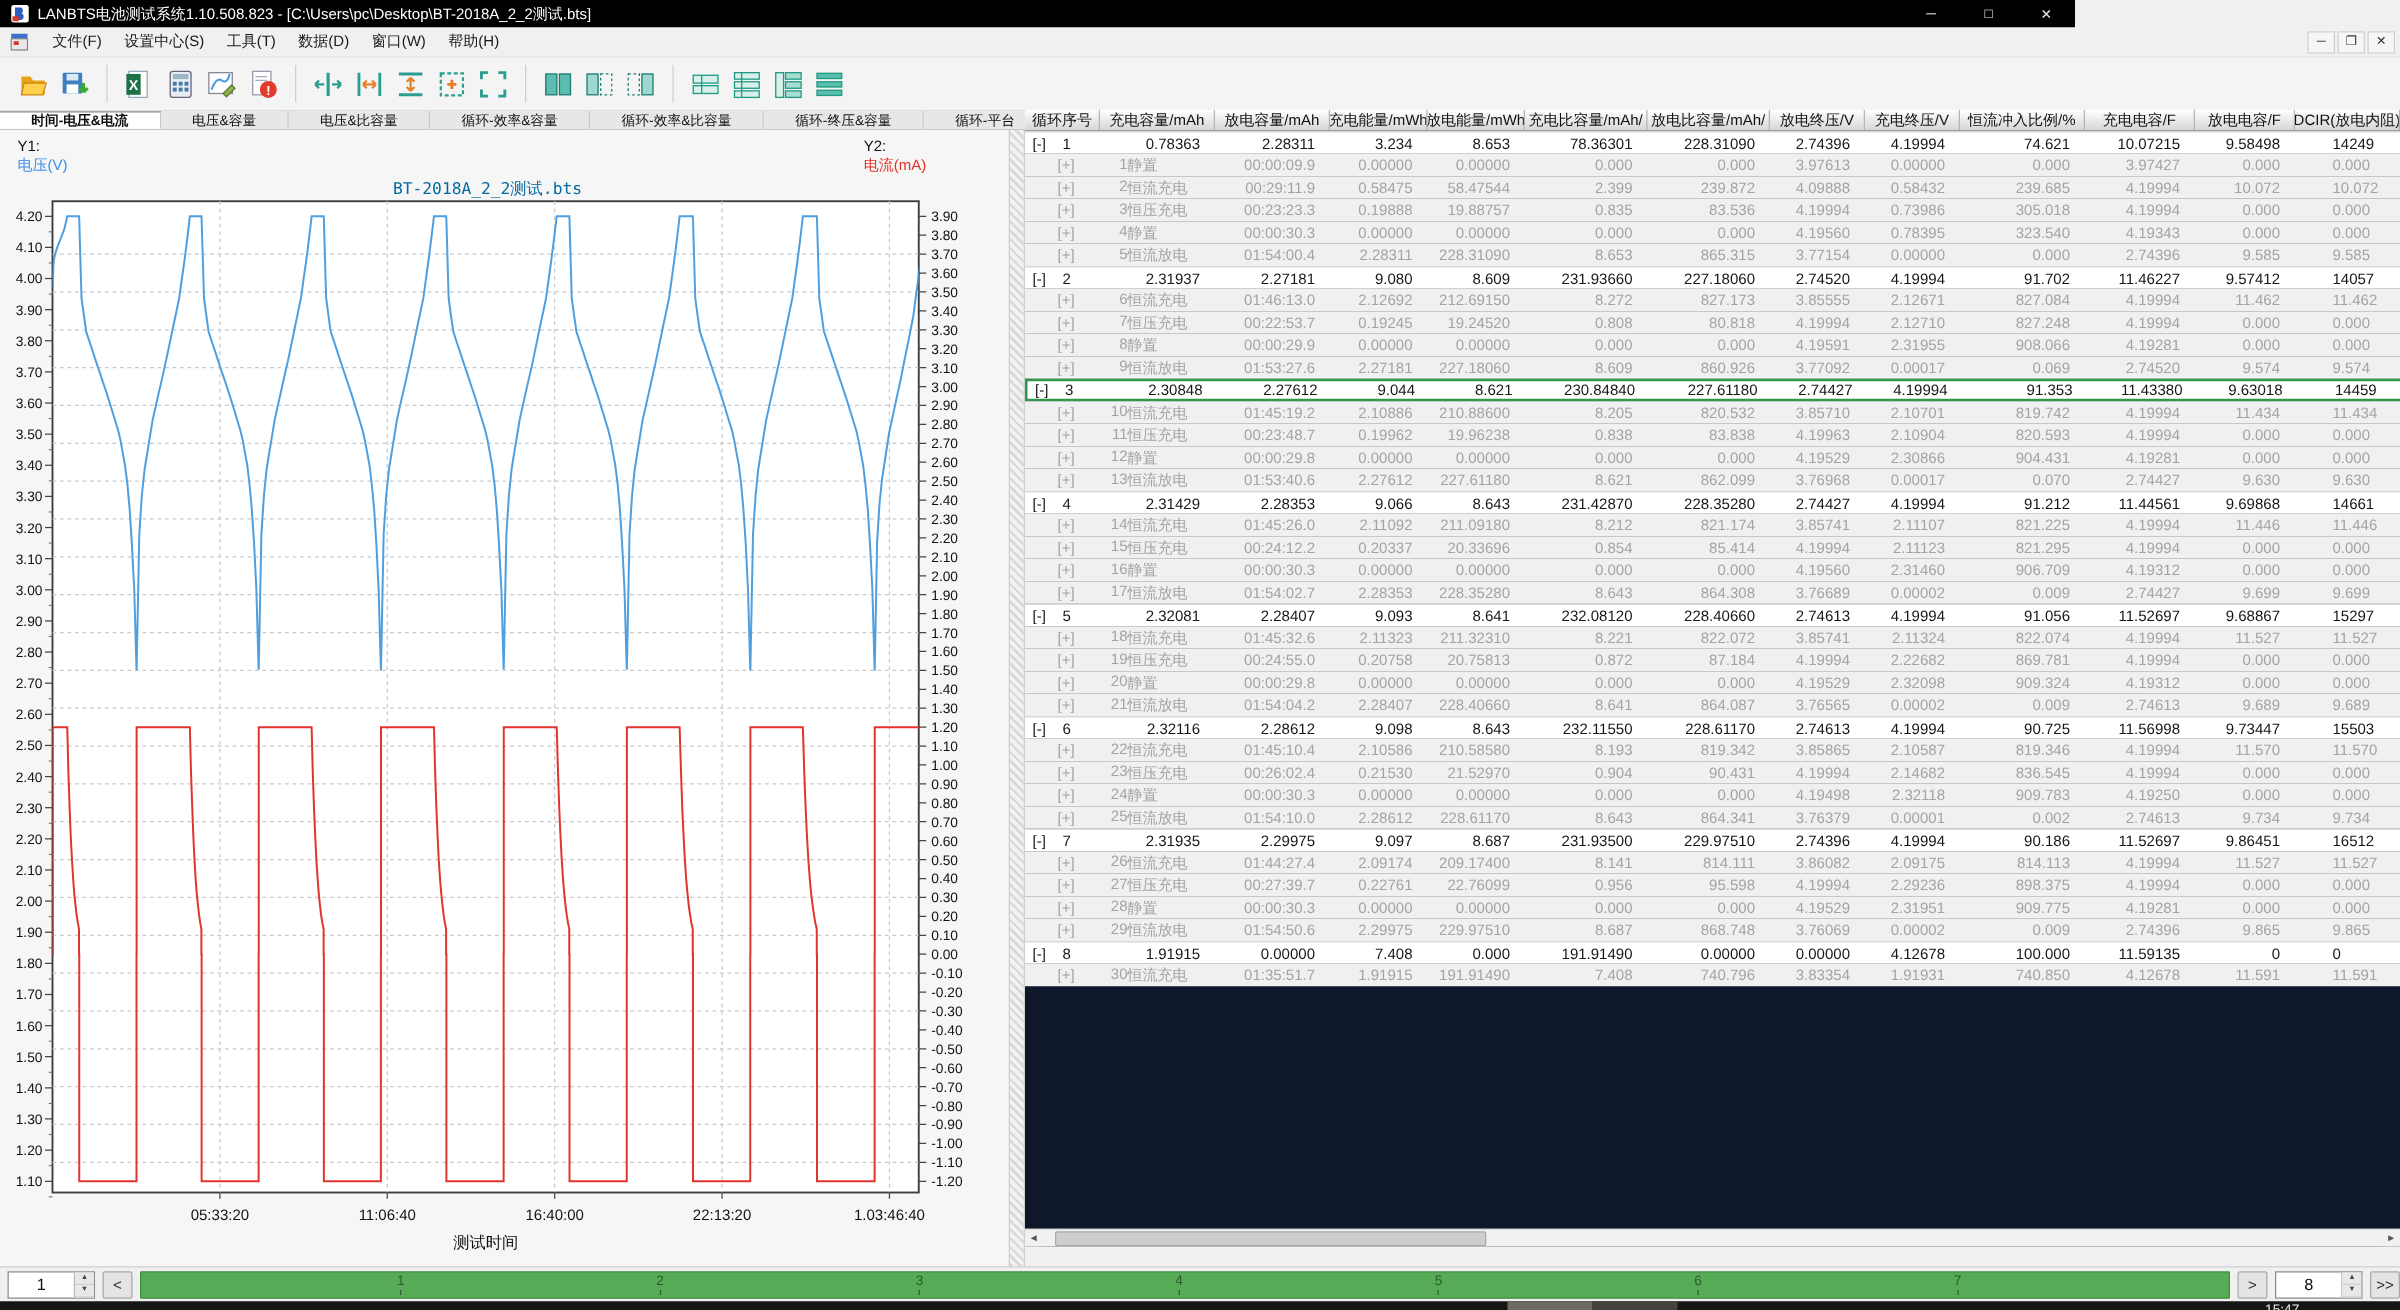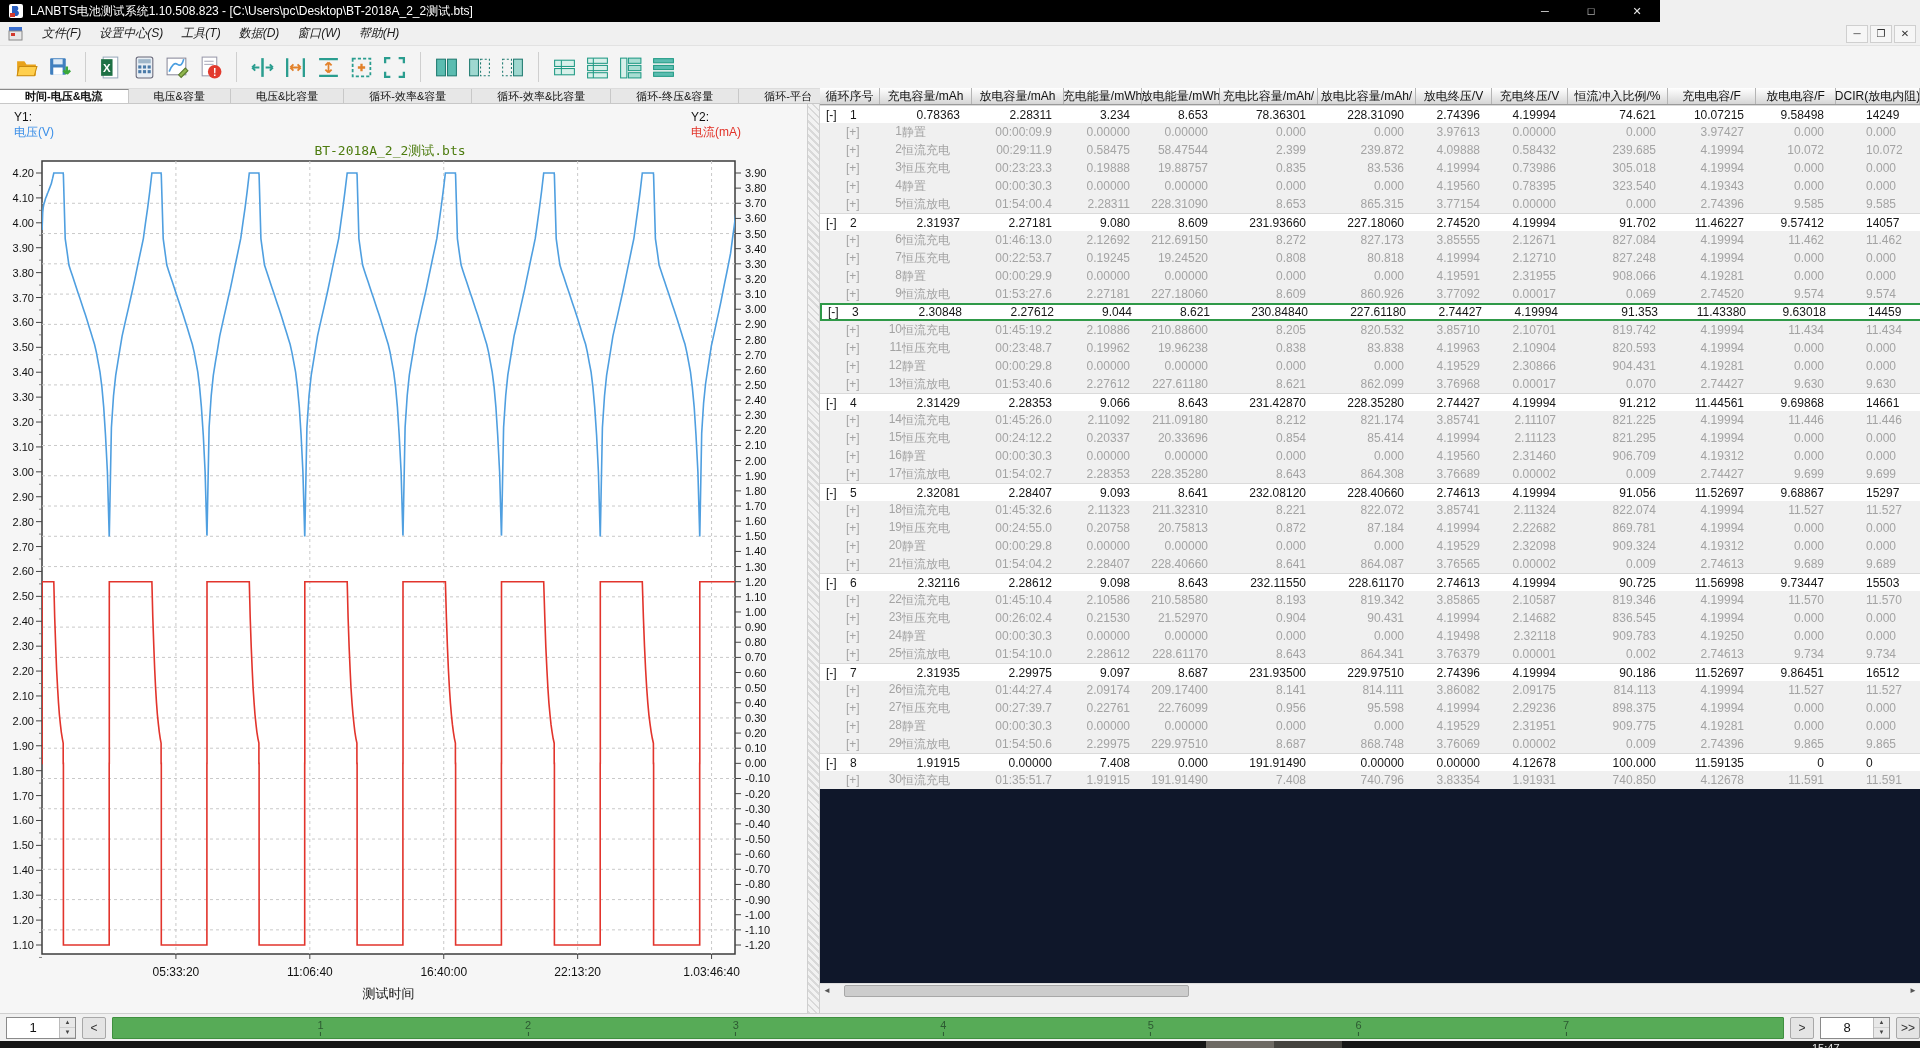--- a/index.html
+++ b/index.html
@@ -13,21 +13,21 @@
   .titlebar .app-icon { width:16px; height:16px; margin:0 6px 0 8px; }
   .win-btns { margin-left:auto; display:flex; }
   .win-btn { width:46px; height:22px; display:flex; align-items:center; justify-content:center;
              color:#e8e8e8; font-size:11px; cursor:default; }
 
   
   .menubar { position:absolute; left:0; top:22px; width:1920px; height:24px; background:#f0f0f0;
              display:flex; align-items:center; font-size:12px; color:#1a1a1a;
              border-bottom:1px solid #e2e2e2; }
   .menubar .mdi-icon { width:15px; height:15px; margin:0 10px 0 8px; }
-  .menu-item { padding:3px 9px; cursor:default;font-style:italic; }
+  .menu-item { padding:3px 9px; cursor:default; }
   .mdi-ctrls { margin-left:auto; display:flex; margin-right:4px; }
   .mdi-btn { width:22px; height:18px; display:flex; align-items:center; justify-content:center;
              font-size:10px; color:#333; border:1px solid #cfcfcf; background:#f6f6f6; margin-left:2px; }
 
   
   .toolbar { position:absolute; left:0; top:46px; width:1920px; height:43px; background:#f4f4f4;
              display:flex; align-items:center; padding-left:6px; border-bottom:1px solid #dcdcdc; }
   .tb-group { display:flex; align-items:center; padding:0 4px; }
   .tb-sep { width:1px; height:30px; background:#cfcfcf; margin:0 5px; }
   .tb-btn { width:33px; height:33px; display:flex; align-items:center; justify-content:center;
@@ -48,21 +48,21 @@
                border-left:1px solid #cfcfcf; border-right:1px solid #cfcfcf; cursor:col-resize; }
   .table-pane { position:absolute; left:820px; top:88px; width:1100px; height:909px; background:#0f172a;
                 overflow:hidden; }
 
   
   .y1-label { position:absolute; left:14px; top:6px; font-size:12px; line-height:15px; color:#111; }
   .y1-label .unit { color:#3b8fe8; }
   .y2-label { position:absolute; right:66px; top:6px; font-size:12px; line-height:15px; color:#111; text-align:left; }
   .y2-label .unit { color:#e23228; }
   .chart-title { position:absolute; left:0; top:38px; width:780px; text-align:center;
-                 font-size:13px; color:#4d7c0f; font-family:"DejaVu Sans Mono","Liberation Mono",monospace; }
+                 font-size:13px; color:#0369a1; font-family:"DejaVu Sans Mono","Liberation Mono",monospace; }
   #chart-svg { position:absolute; left:0; top:0; }
 
   
   .grid-header { display:grid; height:17px; background:linear-gradient(#ffffff,#d6d6d6);
                  border-bottom:1px solid #9a9a9a; font-size:12px; color:#111; }
   .grid-header .hcell { display:flex; align-items:center; justify-content:center;
                         border-right:1px solid #b4b4b4; overflow:hidden; white-space:nowrap; }
   .grid-row { display:grid; height:18px; font-size:12px; align-items:center; white-space:nowrap; }
   .grid-row.parent { background:#ffffff; color:#161616; border-top:1px solid #dadada; }
   .grid-row.child  { background:#f0f0f0; color:#a3a3a3; }

